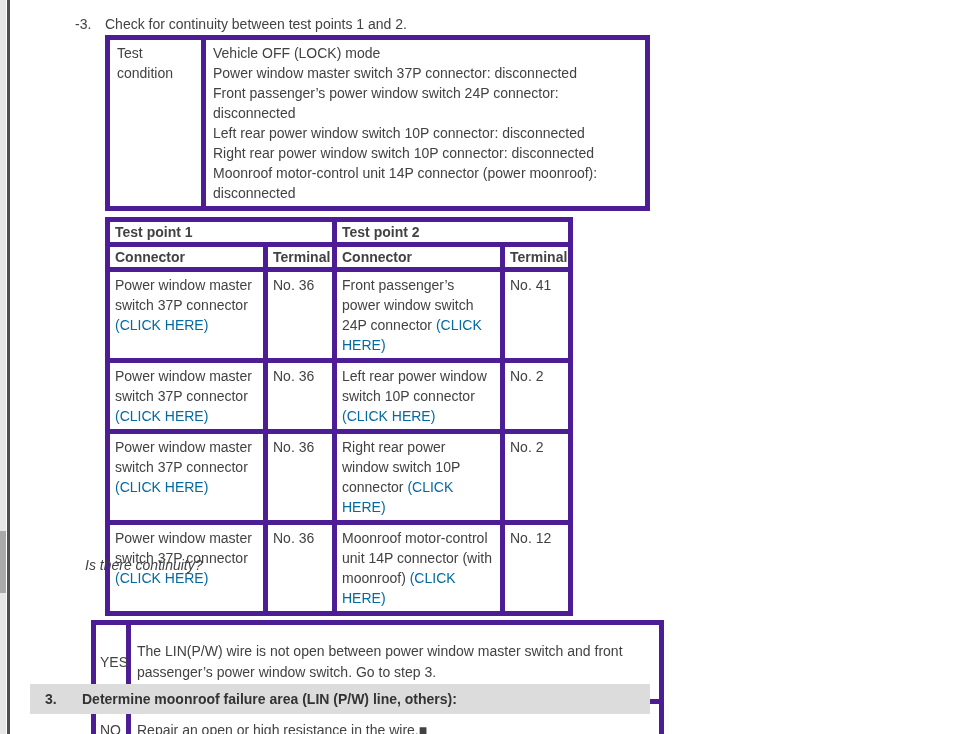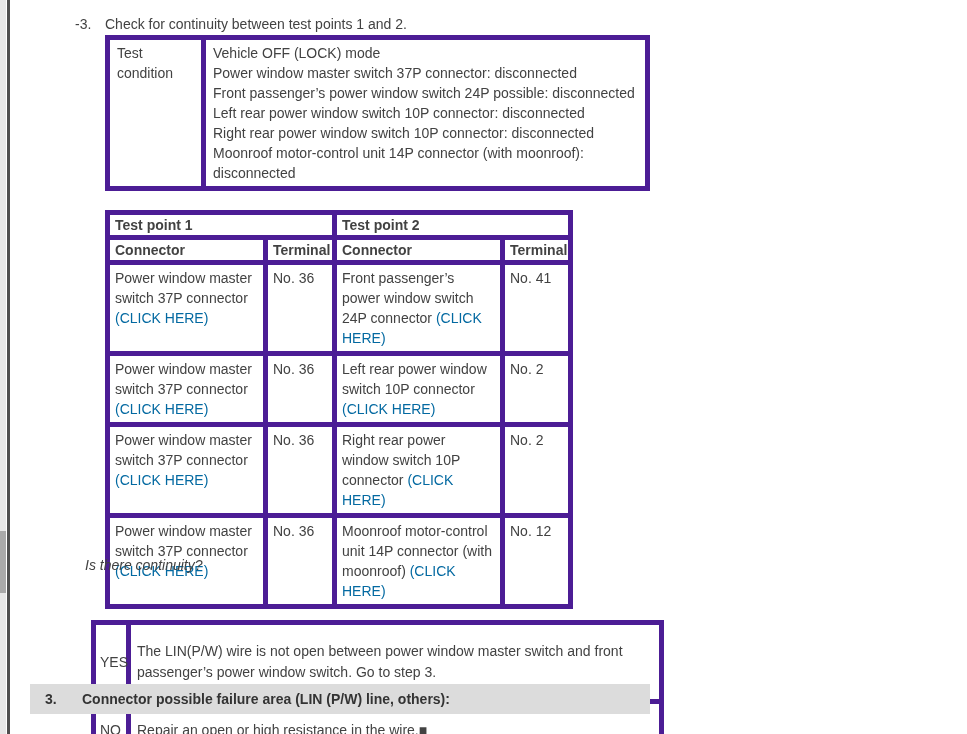--- a/index.html
+++ b/index.html
@@ -24,21 +24,21 @@
   
   table { border-collapse: collapse; table-layout: fixed; }
   td, th { border: 5px solid #4c1d95; vertical-align: top; text-align: left; font-weight: normal; }
 
   
   .cond-table { position: absolute; left: 105px; top: 35px; width: 540px; }
   .cond-table td { padding: 3px 7px; line-height: 20px; }
   .cond-line { line-height: 20px; }
 
   
-  .points-table { position: absolute; left: 105px; top: 210px; width: 463px; }
+  .points-table { position: absolute; left: 105px; top: 217px; width: 463px; }
   .points-table th { padding: 0 5px; line-height: 20px; font-weight: bold; }
   .points-table td { padding: 3px 5px; line-height: 20px; }
   .points-table tr.data-row { height: 67px; }
 
   a.doc-link { color: #0369a1; text-decoration: none; cursor: pointer; }
 
   
   .question { position: absolute; left: 85px; top: 556px; font-style: italic; line-height: 18px; }
 
   
@@ -73,24 +73,24 @@
     <colgroup>
         <col style="width:96px">
         <col style="width:444px">
       </colgroup>
     <tbody>
         <tr>
       <td>Test condition</td>
       <td>
         <div class="cond-line">Vehicle OFF (LOCK) mode</div>
         <div class="cond-line">Power window master switch 37P connector: disconnected</div>
-        <div class="cond-line">Front passenger’s power window switch 24P possible: disconnected</div>
+        <div class="cond-line">Front passenger’s power window switch 24P connector: disconnected</div>
         <div class="cond-line">Left rear power window switch 10P connector: disconnected</div>
         <div class="cond-line">Right rear power window switch 10P connector: disconnected</div>
-        <div class="cond-line">Moonroof motor-control unit 14P connector (with moonroof): disconnected</div>
+        <div class="cond-line">Moonroof motor-control unit 14P connector (power moonroof): disconnected</div>
       </td>
     </tr>
   </tbody>
     </table>
 
   <table class="points-table">
     <colgroup>
       <col style="width:158px">
         <col style="width:69px">
         <col style="width:168px">
@@ -152,16 +152,16 @@
     </tr>
     <tr>
       <td class="answer-cell">NO</td>
       <td>Repair an open or high resistance in the wire.■</td>
     </tr>
   </tbody>
     </table>
 
   <div class="section-bar">
     <span class="section-num">3.</span>
-    <span class="section-text">Connector possible failure area (LIN (P/W) line, others):</span>
+    <span class="section-text">Determine moonroof failure area (LIN (P/W) line, others):</span>
   </div>
 
 </div>
 
 </body></html>

